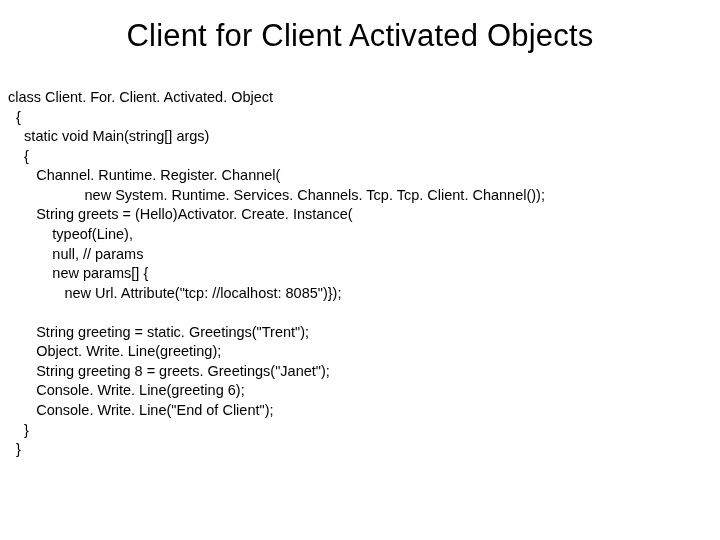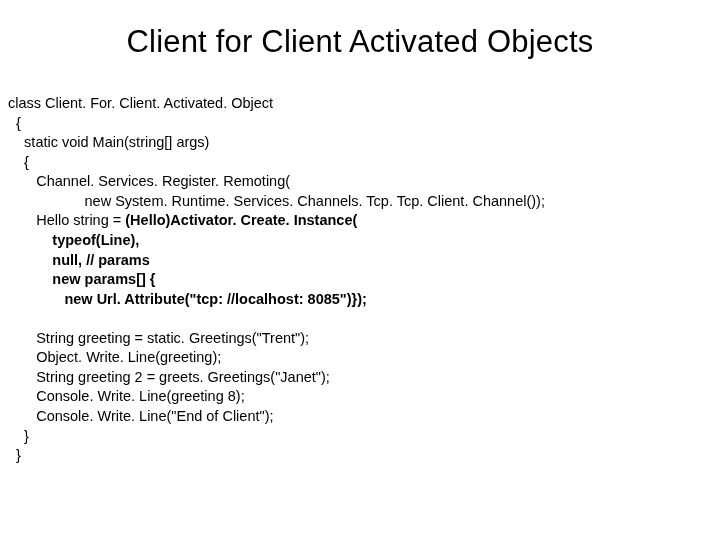--- a/index.html
+++ b/index.html
@@ -15,52 +15,52 @@
   .slide {
     box-sizing: border-box;
     width: 720px;
     height: 540px;
     padding: 0;
   }
   .title {
     font-size: 31px;
     font-weight: 400;
     text-align: center;
-    margin-top: 24px;
+    margin-top: 18px;
     margin-bottom: 34px;
     letter-spacing: 0.2px;
     font-family: Arial, Helvetica, sans-serif;
   }
   .code {
     font-size: 14.5px;
     line-height: 1.35;
     white-space: pre;
     padding-left: 8px;
     font-family: Verdana, Geneva, sans-serif;
   }
-  .bold { font-weight: 700; }
+  .bold { font-weight: 400; }
 </style>
 </head>
 <body>
 
 <div class="slide">
   <div class="title">Client for Client Activated Objects</div>
 
   <div class="code"><span>class Client. For. Client. Activated. Object</span>
 <span>  {</span>
 <span>    static void Main(string[] args)</span>
 <span>    {</span>
-<span>       Channel. Services. Register. Remoting(</span>
+<span>       Channel. Runtime. Register. Channel(</span>
 <span>                   new System. Runtime. Services. Channels. Tcp. Tcp. Client. Channel());</span>
-<span>       Hello string = </span><span class="bold">(Hello)Activator. Create. Instance(</span>
+<span>       String greets = </span><span class="bold">(Hello)Activator. Create. Instance(</span>
 <span class="bold">           typeof(Line),</span>
 <span class="bold">           null, // params</span>
 <span class="bold">           new params[] {</span>
 <span class="bold">              new Url. Attribute("tcp: //localhost: 8085")});</span>
 <span> </span>
 <span>       String greeting = static. Greetings("Trent");</span>
 <span>       Object. Write. Line(greeting);</span>
-<span>       String greeting 2 = greets. Greetings("Janet");</span>
-<span>       Console. Write. Line(greeting 8);</span>
+<span>       String greeting 8 = greets. Greetings("Janet");</span>
+<span>       Console. Write. Line(greeting 6);</span>
 <span>       Console. Write. Line("End of Client");</span>
 <span>    }</span>
 <span>  }</span></div>
 </div>
 
 </body></html>

